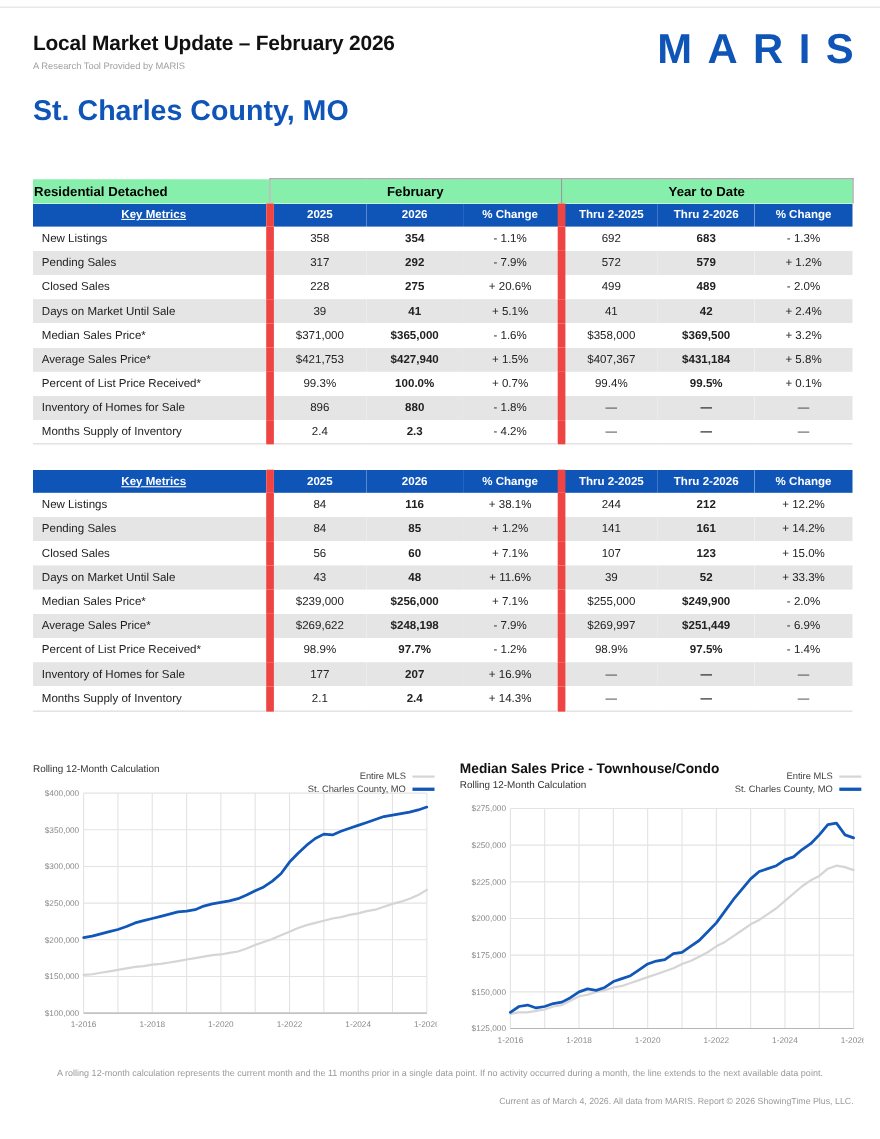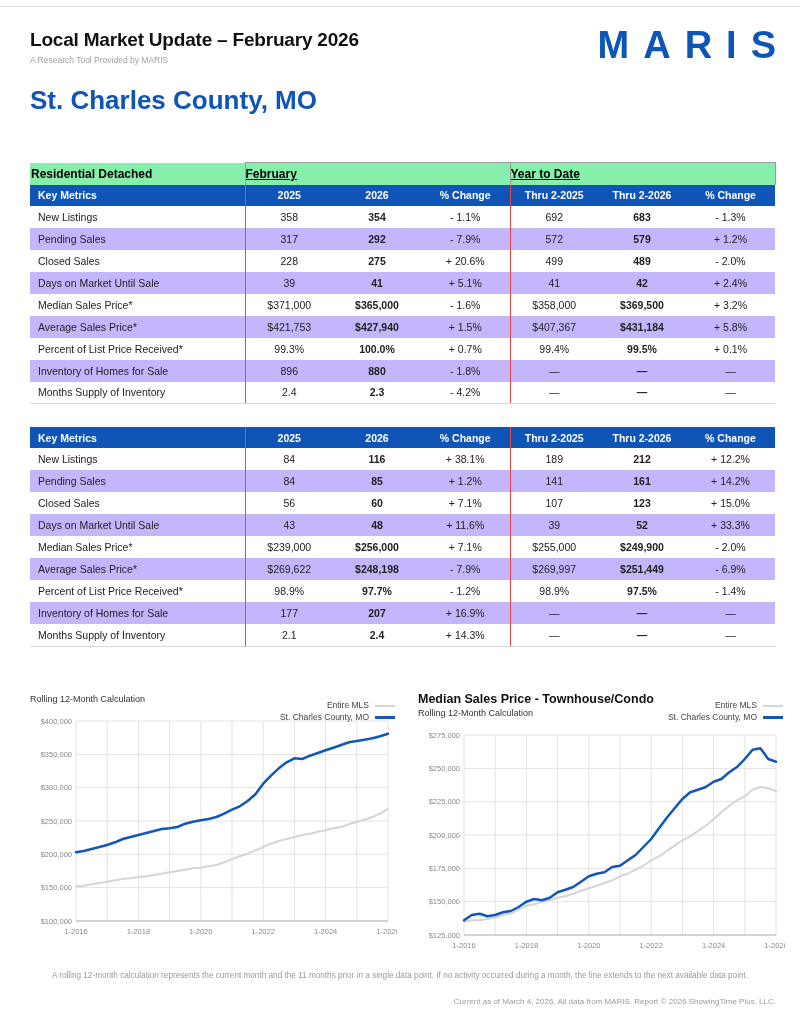--- a/index.html
+++ b/index.html
@@ -11,27 +11,27 @@
   .hdr-title { position:absolute; left:30px; top:29px; font-size:19px; font-weight:bold; color:#111; letter-spacing:-0.2px; }
   .hdr-sub { position:absolute; left:30px; top:55px; font-size:8.5px; color:#a0a0a0; }
   .logo { position:absolute; right:10px; top:24px; font-size:38px; font-weight:bold; letter-spacing:14px; }
   .location { position:absolute; left:30px; top:85px; font-size:26px; font-weight:bold; }
 
   table.mkt { position:absolute; left:30px; border-collapse:collapse; table-layout:fixed; width:745px; font-size:10.5px; color:#222; }
   .t1 { top:162px; } .t2 { top:427px; }
   .mkt th, .mkt td { height:22px; padding:0; overflow:hidden; white-space:nowrap; }
   tr.grp th { font-size:12px; font-weight:bold; color:#000; background:#86efac; }
   th.grp-name { text-align:left; padding-left:1px; }
-  th.grp-box { border:1px solid #9a9a9a; border-bottom:none; text-align:left;text-decoration:underline; }
+  th.grp-box { border:1px solid #9a9a9a; border-bottom:none; text-align:center; }
   tr.bluehdr th { color:#fff; font-weight:bold; font-size:10.5px; text-align:center; height:21px; }
-  tr.bluehdr th.km { text-align:left; padding-left:8px; }
+  tr.bluehdr th.km { text-align:center; padding-left:8px;text-decoration:underline; }
   .mkt td { text-align:center; background:#fff; }
   .mkt td:first-child { text-align:left; padding-left:8px; }
-  .mkt tbody tr.alt td { background:#c4b5fd; }
-  .mkt .sep { border-left:1px solid #ef4444; }
+  .mkt tbody tr.alt td { background:#e5e5e5; }
+  .mkt .sep { border-left:7px solid #ef4444; }
   .mkt td.bold { font-weight:bold; }
   .mkt tbody tr:last-child td { border-bottom:1px solid #d8d8d8; }
 
   .footnote { position:absolute; left:30px; top:669px; width:745px; font-size:7.6px; color:#b0b0b0; }
 
   .chart { position:absolute; top:692px; width:367px; }
   .chart.c0 { left:30px; } .chart.c1 { left:418px; }
   .chart-title { font-size:12.5px; font-weight:bold; color:#111; }
   .chart-sub { font-size:9px; color:#333; margin-top:2px; }
   .legend { position:absolute; right:2px; top:7px; text-align:right; }
@@ -184,21 +184,21 @@
         <th>Thru 2-2026</th>
         <th>% Change</th>
       </tr>
     </thead>
     <tbody>
         <tr>
           <td>New Listings</td>
           <td class="sep">84</td>
           <td class="bold">116</td>
           <td>+ 38.1%</td>
-          <td class="sep">189</td>
+          <td class="sep">244</td>
           <td class="bold">212</td>
           <td>+ 12.2%</td>
         </tr>
         <tr class="alt">
           <td>Pending Sales</td>
           <td class="sep">84</td>
           <td class="bold">85</td>
           <td>+ 1.2%</td>
           <td class="sep">141</td>
           <td class="bold">161</td>

